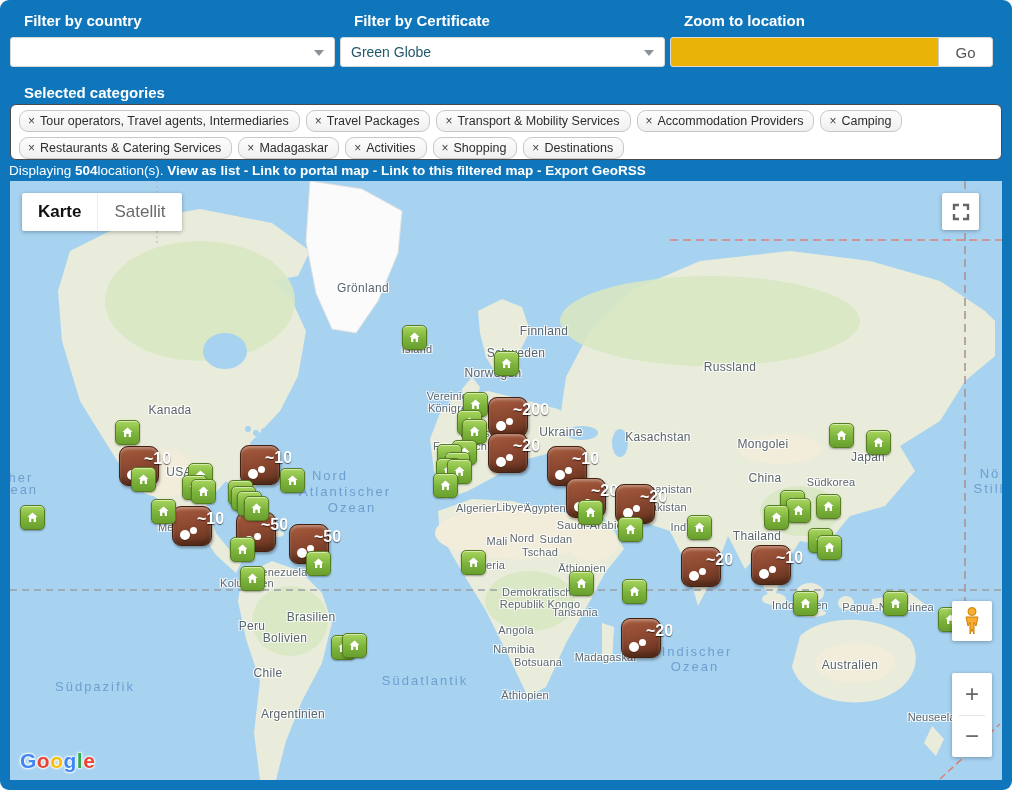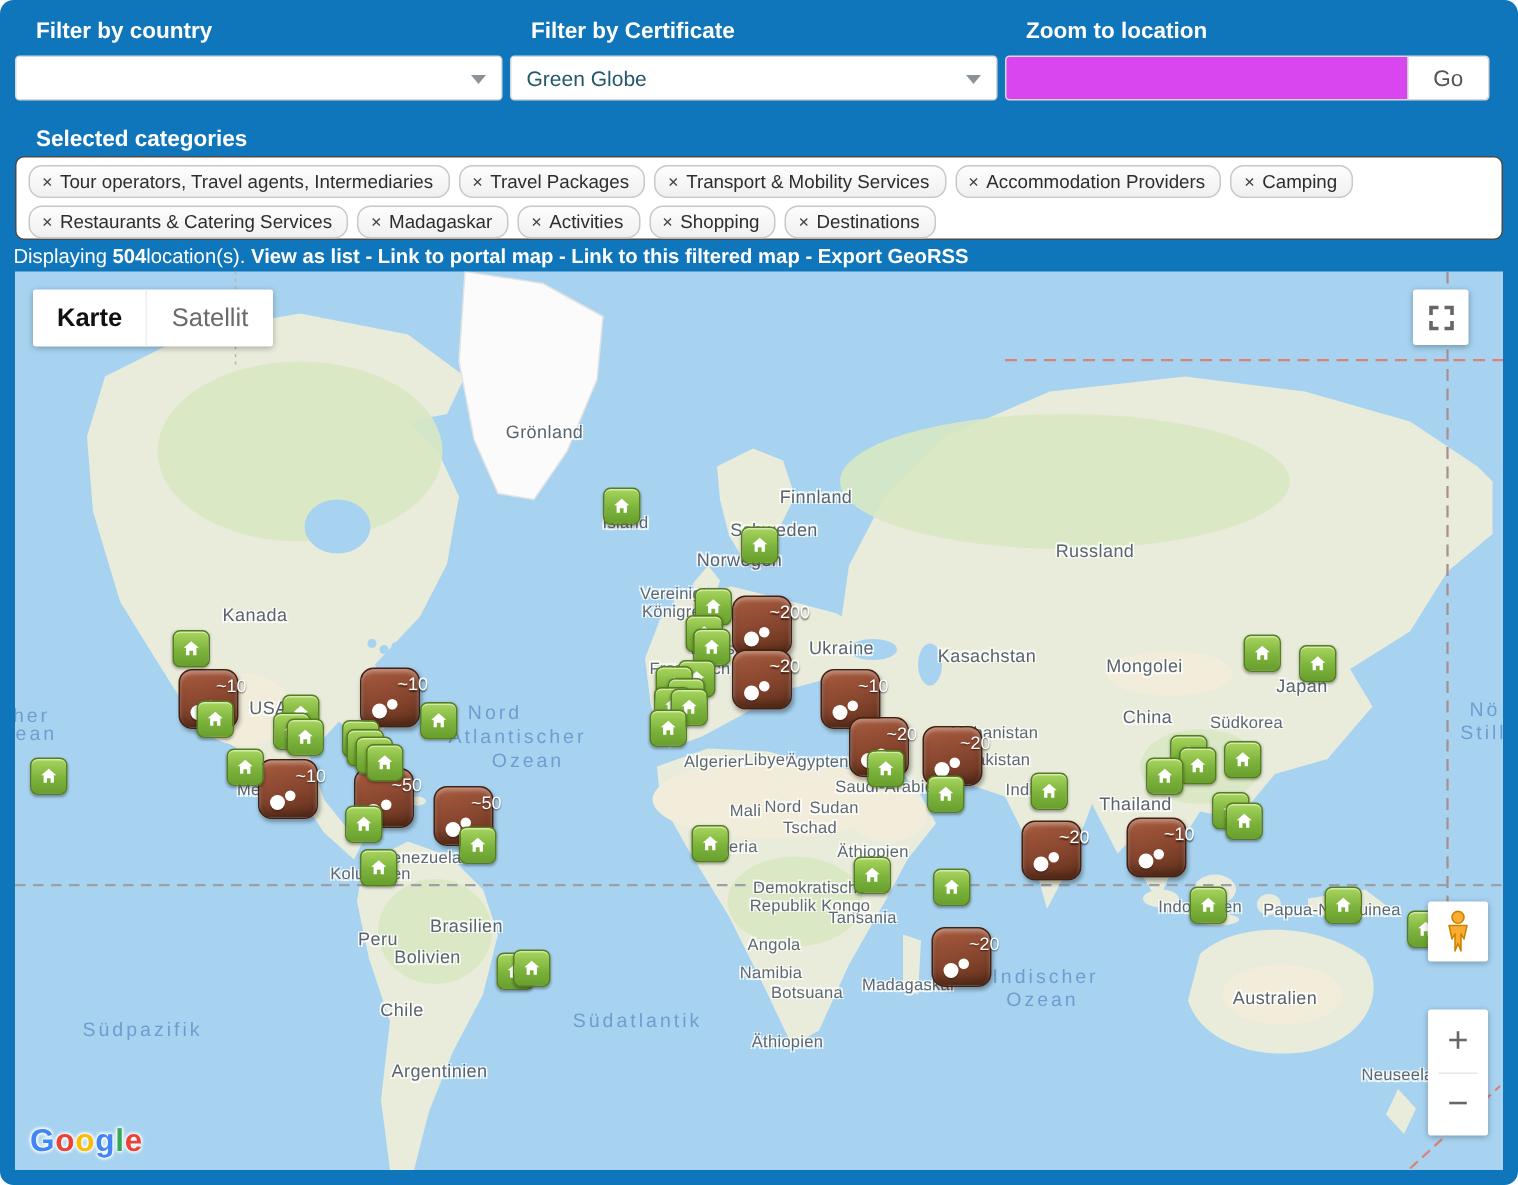--- a/index.html
+++ b/index.html
@@ -8,21 +8,21 @@
 
   
   .fcol{position:absolute;top:10px;}
   .fcol .flabel{font-size:15px;font-weight:bold;color:#fff;margin:2px 0 8px 14px;}
   .col-country{left:10px;width:325px;}
   .col-cert{left:340px;width:325px;}
   .col-zoom{left:670px;width:323px;}
   .selectbox{position:relative;height:28px;background:#fff;border:1px solid #d8d8d8;border-radius:3px;display:flex;align-items:center;padding:0 26px 0 10px;cursor:pointer;}
   .selectbox .val{font-size:14px;color:#23586b;white-space:nowrap;overflow:hidden;}
   .chev{position:absolute;right:10px;top:12px;width:0;height:0;border-left:5px solid transparent;border-right:5px solid transparent;border-top:6px solid #8b9399;}
-  .inputgroup{height:28px;background:#d946ef;border:1px solid #d8d8d8;border-radius:3px;display:flex;overflow:hidden;}
+  .inputgroup{height:28px;background:#eab308;border:1px solid #d8d8d8;border-radius:3px;display:flex;overflow:hidden;}
   .inputgroup input{flex:1;border:none;outline:none;padding:0 8px;font-size:14px;font-family:"Liberation Sans",sans-serif;color:#333;background:transparent;}
   .gobtn{width:54px;border:none;border-left:1px solid #ccc;background:#fff;color:#555;font-size:15px;font-family:"Liberation Sans",sans-serif;cursor:pointer;}
 
   
   .cat-heading{position:absolute;left:24px;top:84px;font-size:15px;font-weight:bold;color:#fff;}
   .chipsbox{position:absolute;left:10px;right:10px;top:104px;height:56px;background:#fff;border:1px solid #4a4a4a;border-radius:6px;padding:5px 8px;box-sizing:border-box;display:flex;flex-wrap:wrap;align-content:flex-start;gap:5px 6px;}
   .chip{display:inline-flex;align-items:center;height:20px;padding:0 10px 0 8px;background:linear-gradient(#fdfdfd,#f0f0f0);border:1px solid #c8c8c8;border-radius:9px;font-size:12.5px;color:#2d2d2d;cursor:pointer;white-space:nowrap;}
   .chip .x{margin-right:5px;color:#444;font-size:12px;}
 
   
@@ -37,21 +37,21 @@
   .mlabel{position:absolute;transform:translate(-50%,-50%);white-space:nowrap;z-index:1;
     text-shadow:-1px -1px 0 rgba(255,255,255,.85),1px -1px 0 rgba(255,255,255,.85),-1px 1px 0 rgba(255,255,255,.85),1px 1px 0 rgba(255,255,255,.85);}
   .mlabel.land{font-size:12px;color:#59646c;letter-spacing:.3px;}
   .mlabel.land-sm{font-size:11px;color:#5d686f;letter-spacing:.2px;}
   .mlabel.ocean{font-size:13px;color:#6d9ecf;letter-spacing:2px;text-shadow:none;}
 
   .cluster{position:absolute;width:38px;height:38px;margin:-19px 0 0 -19px;border-radius:9px;z-index:3;cursor:pointer;text-align:center;
     background:linear-gradient(165deg,#a85c3e 0%,#8a4730 50%,#60301b 100%);
     border:1px solid #43200f;
     box-shadow:inset 0 2px 3px rgba(255,255,255,.35),inset 0 -4px 5px rgba(0,0,0,.25),1px 2px 3px rgba(0,0,0,.35);}
-  .cluster .cnum{display:block;margin-top:3px;font-size:12px;font-weight:normal;color:#fff;text-shadow:0 1px 1px rgba(0,0,0,.6);padding-left:24px;}
+  .cluster .cnum{display:block;margin-top:3px;font-size:16px;font-weight:bold;color:#fff;text-shadow:0 1px 1px rgba(0,0,0,.6);padding-left:24px;}
   .cluster .bubA{position:absolute;left:7px;bottom:5px;width:10px;height:10px;border-radius:50%;background:#fff;box-shadow:0 1px 1px rgba(0,0,0,.3);}
   .cluster .bubB{position:absolute;left:17px;bottom:11px;width:7px;height:7px;border-radius:50%;background:#fff;}
 
   .house{position:absolute;width:23px;height:23px;margin:-12px 0 0 -12px;border-radius:5px;z-index:4;cursor:pointer;
     background:linear-gradient(180deg,#a8d55e 0%,#7cb33c 55%,#699f2e 100%);
     border:1px solid #567e20;
     box-shadow:inset 0 1px 0 rgba(255,255,255,.5),0 1px 2px rgba(0,0,0,.35);
     display:flex;align-items:center;justify-content:center;}
 
   .gm-box{position:absolute;background:#fff;border-radius:2px;box-shadow:0 1px 4px rgba(0,0,0,.3);z-index:10;}

